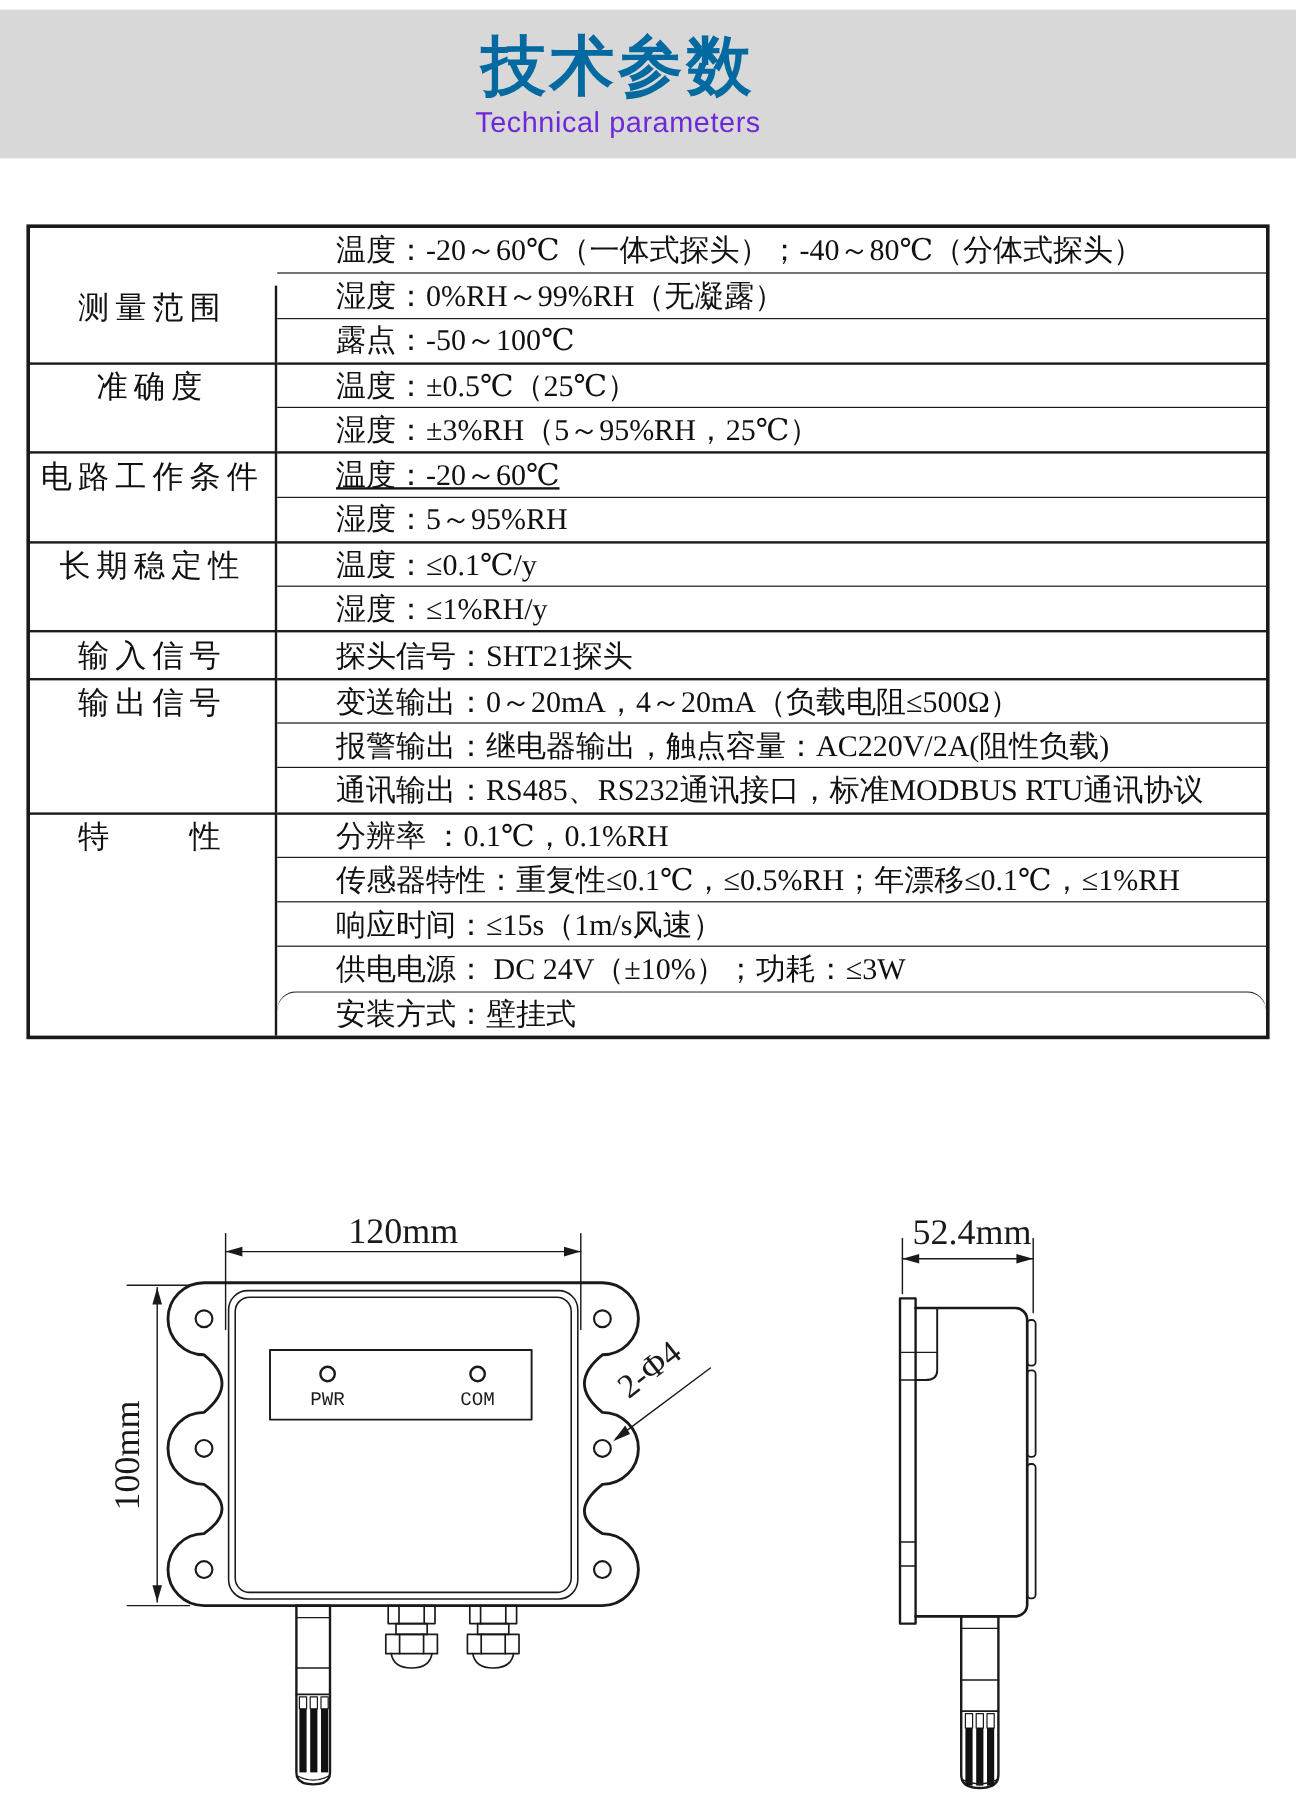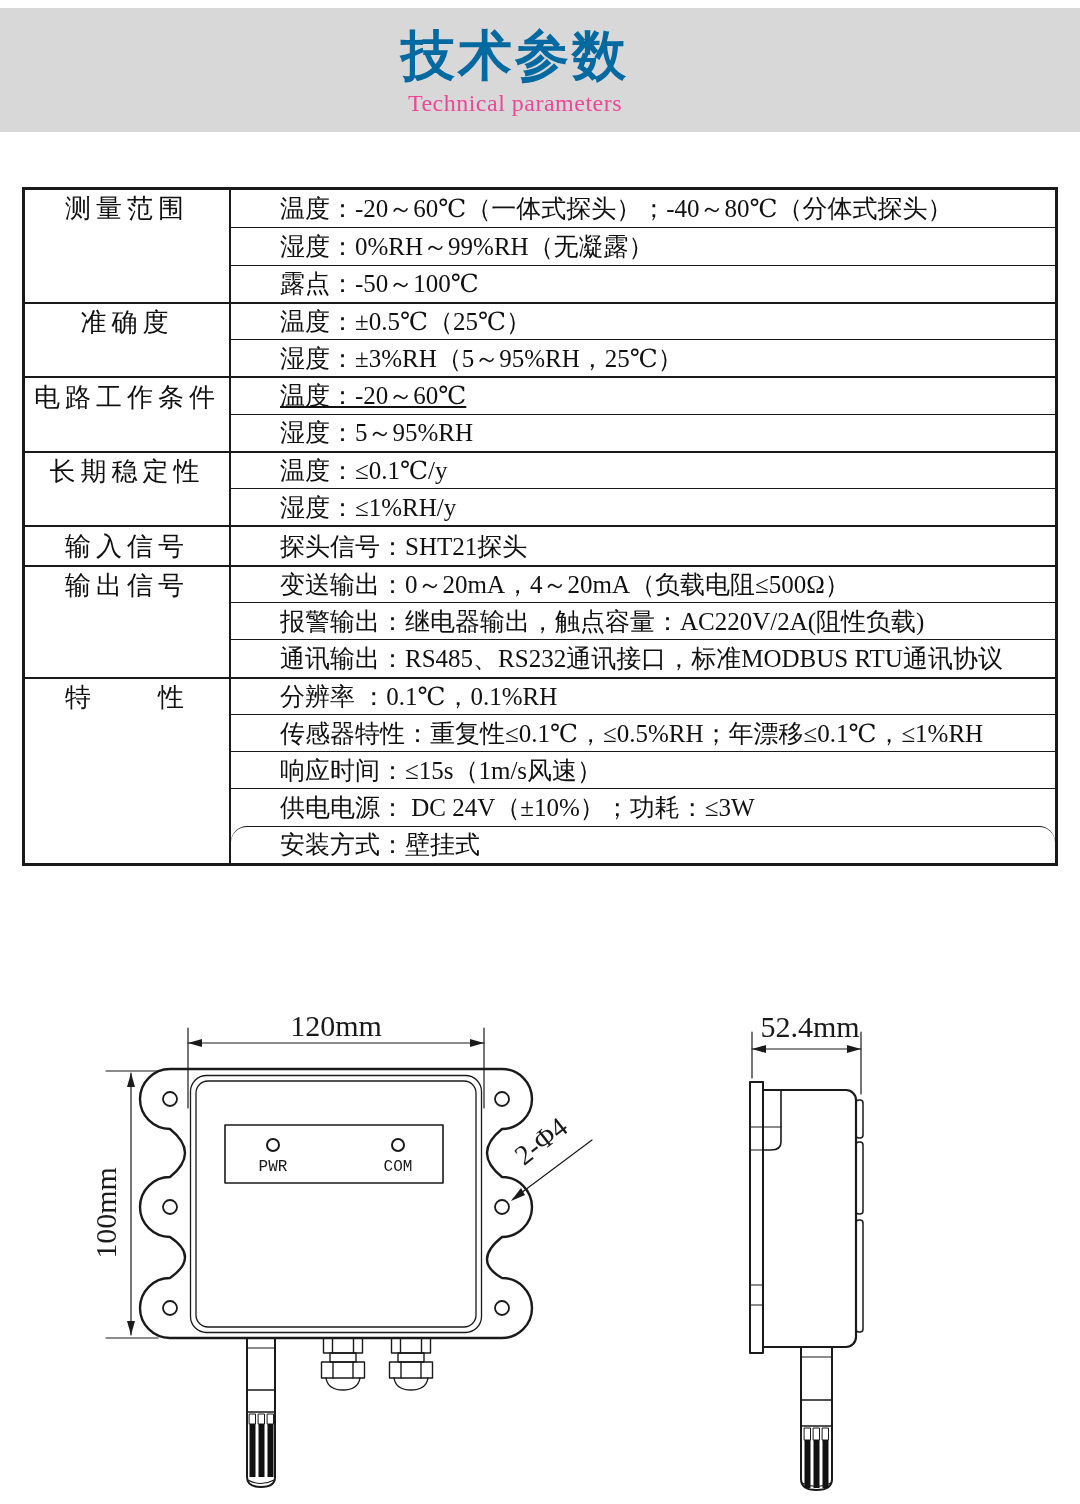--- a/index.html
+++ b/index.html
@@ -12,22 +12,22 @@
   .band{
     position:absolute;left:0;top:8px;width:1080px;height:124px;
     background:#d8d8d8;
   }
   .title-wrap{position:absolute;left:0;top:26px;width:1030px;text-align:center;}
   .title{
     font-family:"Liberation Sans","DejaVu Sans",sans-serif;
     font-weight:bold;font-size:54px;line-height:58px;color:#0369a1;letter-spacing:3px;
   }
   .subtitle{
-    font-family:Liberation Serif, serif;
-    font-size:24px;line-height:26px;color:#ec4899;margin-top:6px;letter-spacing:0.5px;
+    font-family:Liberation Sans, sans-serif;
+    font-size:24px;line-height:26px;color:#6d28d9;margin-top:6px;letter-spacing:0.5px;
   }
   .spec-table{
     position:absolute;left:22px;top:187px;width:1036px;height:679px;
     box-sizing:border-box;border:3px solid #1a1a1a;background:#fff;
     display:grid;grid-template-columns:206px 1fr;grid-auto-rows:1fr;
   }
   .cat{
     grid-column:1;border-right:2px solid #1a1a1a;
     display:flex;align-items:flex-start;justify-content:center;
   }
@@ -47,21 +47,21 @@
 </head>
 <body>
 
 <div class="band"></div>
 <div class="title-wrap">
   <div class="title">技术参数</div>
   <div class="subtitle">Technical parameters</div>
 </div>
 
 <div class="spec-table" id="spec-table">
-    <div class="cat" style="grid-row: 1 / span 3;">
+    <div class="cat" style="grid-row: 1 / span 3; margin-top: 48px;">
       <div class="cat-label">测量范围</div>
     </div>
     <div class="val" style="grid-row: 1;">温度：-20～60℃（一体式探头）；-40～80℃（分体式探头）</div>
     <div class="val sub" style="grid-row: 2;">湿度：0%RH～99%RH（无凝露）</div>
     <div class="val sub" style="grid-row: 3;">露点：-50～100℃</div>
     <div class="cat grp" style="grid-row: 4 / span 2;">
       <div class="cat-label">准确度</div>
     </div>
     <div class="val grp" style="grid-row: 4;">温度：±0.5℃（25℃）</div>
     <div class="val sub" style="grid-row: 5;">湿度：±3%RH（5～95%RH，25℃）</div>

